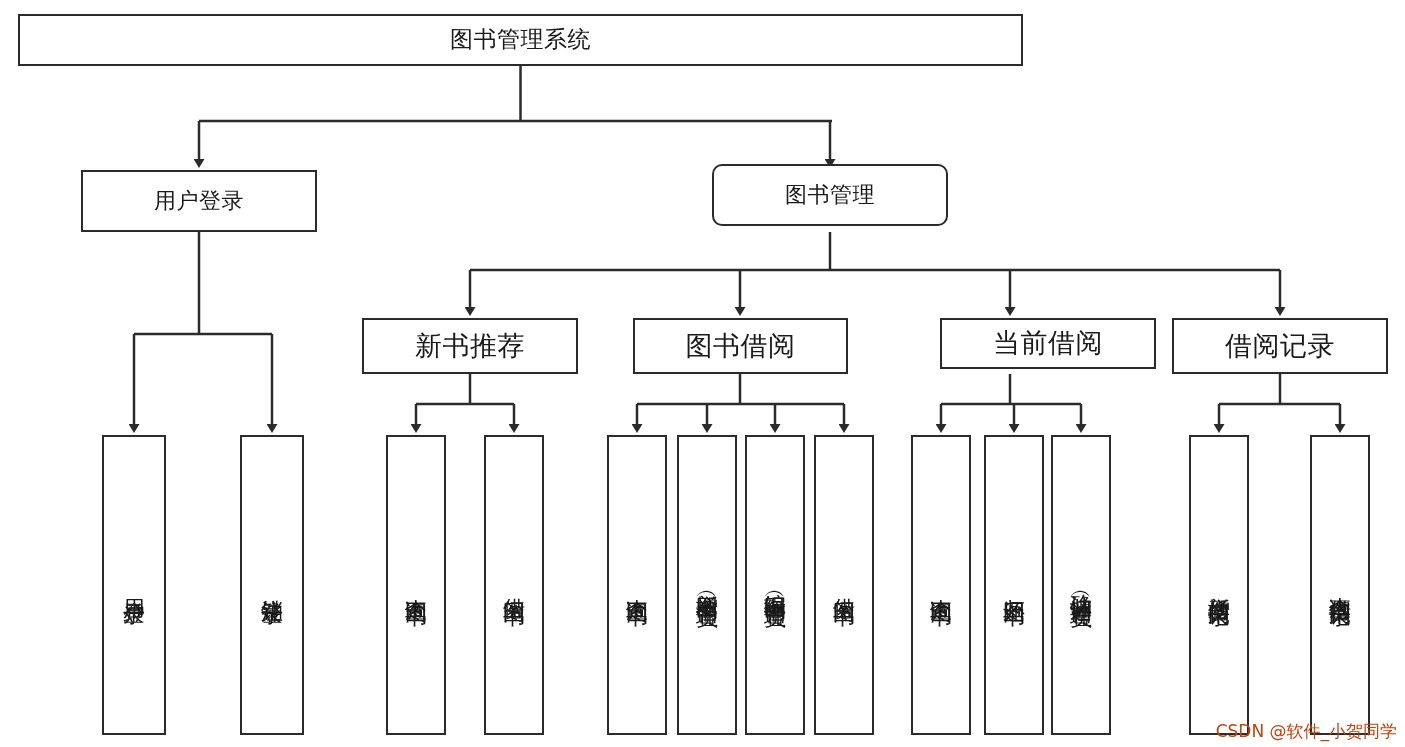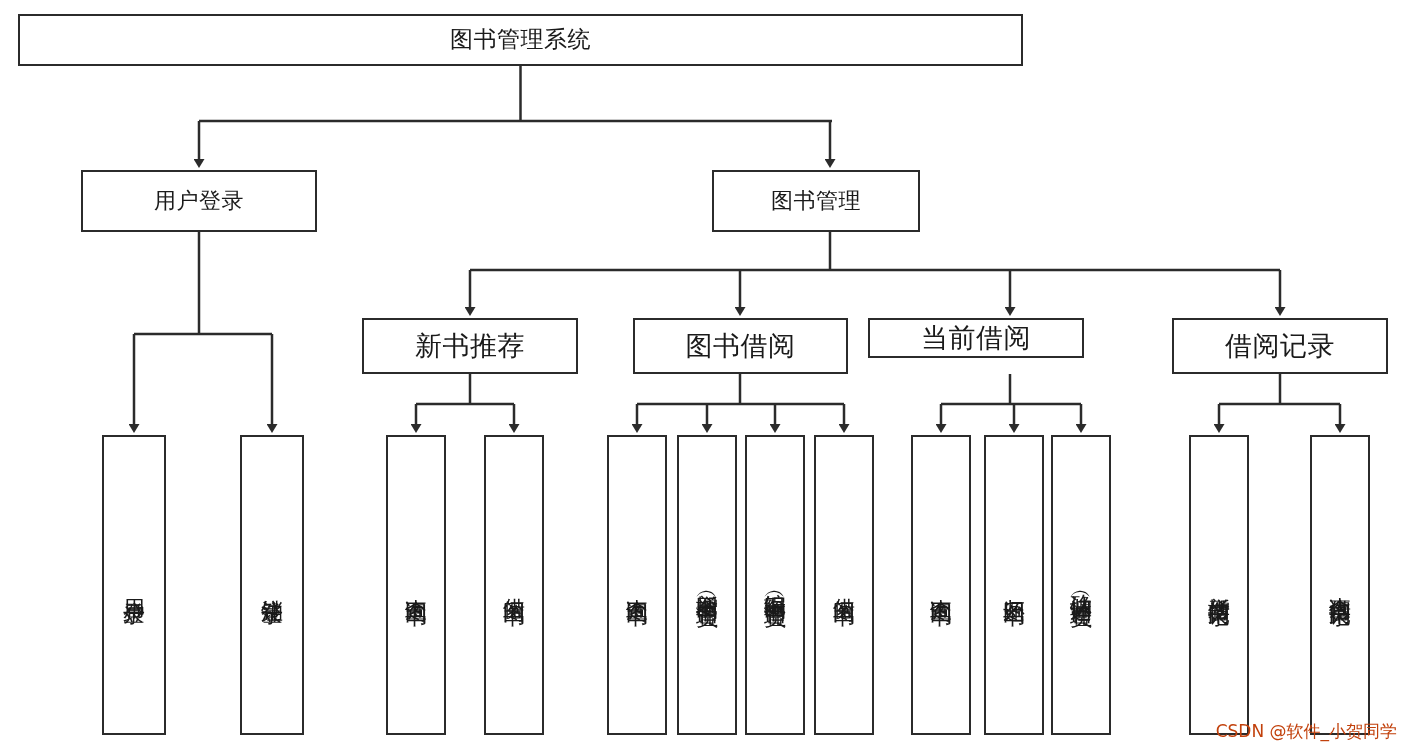--- a/index.html
+++ b/index.html
@@ -125,33 +125,33 @@
   </svg>
 
   <div class="node root" style="left:18px; top:14px; width:1005px; height:52px;">
     <span class="node-label">图书管理系统</span>
   </div>
 
   <div class="node level2" style="left:81px; top:170px; width:236px; height:62px;">
     <span class="node-label">用户登录</span>
   </div>
 
-  <div class="node level2" style="left:712px; top:170px; width:208px; height:62px;">
+  <div class="node level2" style="left:712px; top:164px; width:236px; height:62px;border-radius:10px;">
     <span class="node-label">图书管理</span>
   </div>
 
   <div class="node level3" style="left:362px; top:318px; width:216px; height:56px;">
     <span class="node-label">新书推荐</span>
   </div>
 
   <div class="node level3" style="left:633px; top:318px; width:215px; height:56px;">
     <span class="node-label">图书借阅</span>
   </div>
 
-  <div class="node level3" style="left:868px; top:318px; width:216px; height:40px;">
+  <div class="node level3" style="left:940px; top:318px; width:216px; height:51px;">
     <span class="node-label">当前借阅</span>
   </div>
 
   <div class="node level3" style="left:1172px; top:318px; width:216px; height:56px;">
     <span class="node-label">借阅记录</span>
   </div>
 
   <div class="node leaf" style="left:102px; top:435px; width:64px; height:300px;">
     <span class="node-label">用户登录</span>
   </div>

